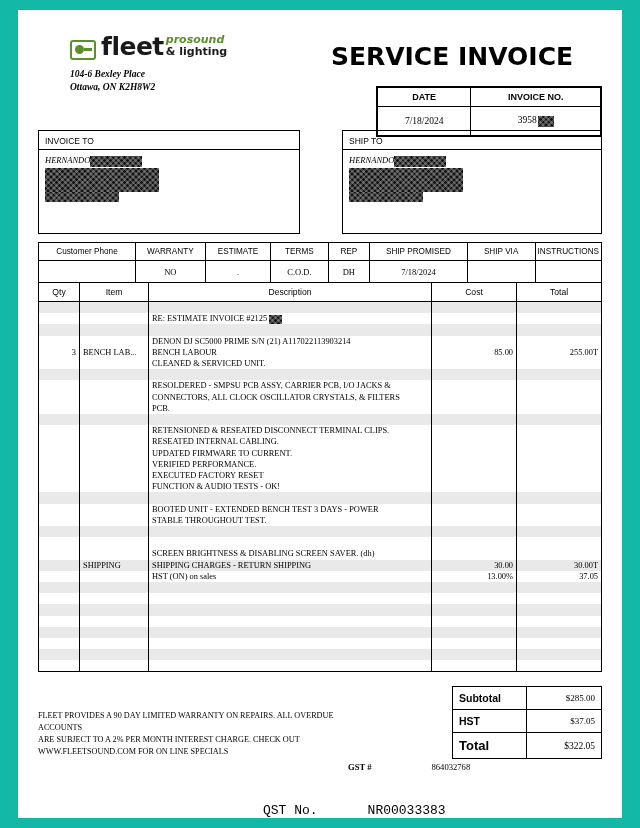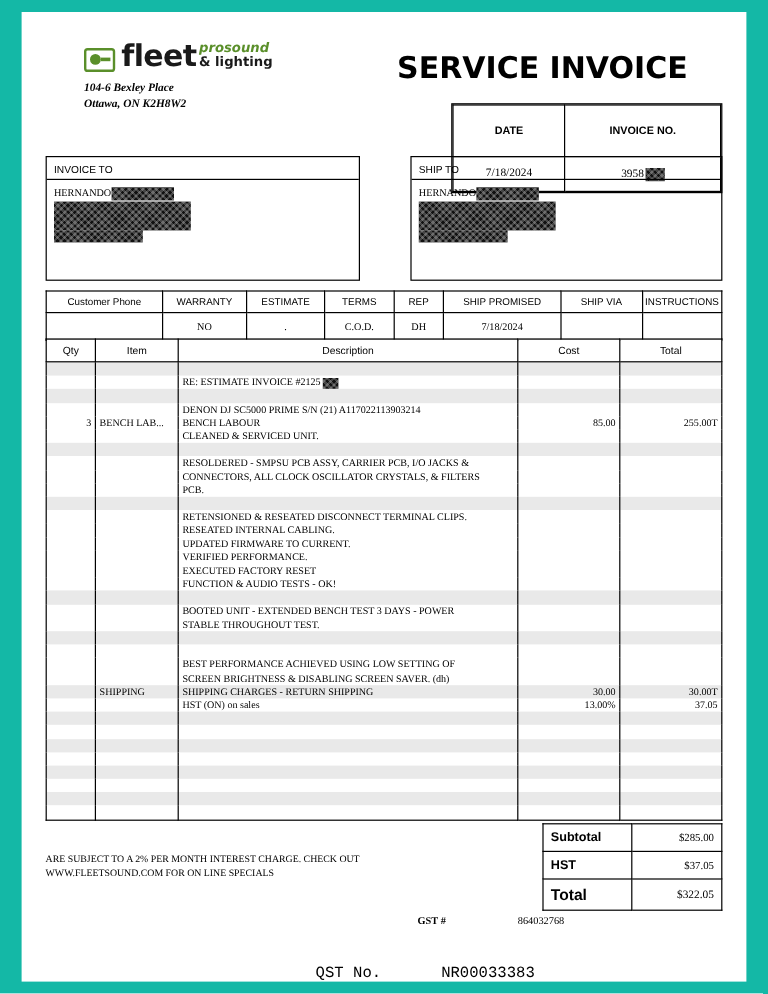--- a/index.html
+++ b/index.html
@@ -45,40 +45,40 @@
   .doc-title{
     position:absolute;right:0px;top:14px;width:300px;text-align:center;
     font-family:"DejaVu Sans", sans-serif;font-weight:bold;font-size:25px;
     letter-spacing:0px;color:#000;
   }
   
   .datebox{position:absolute;right:0px;top:58px;width:224px;border:1.5px solid #000;}
   .datebox table{border-collapse:collapse;width:100%;}
   .datebox th{
     border:1px solid #000;font-family:"Liberation Sans", sans-serif;font-weight:bold;
-    font-size:9px;padding:16px 2px;text-align:center;
+    font-size:9px;padding:4px 2px;text-align:center;
   }
   .datebox td{
     border:1px solid #000;font-family:"Liberation Serif", serif;font-size:9.5px;
     padding:6px 2px;text-align:center;height:16px;
   }
   .redact{
     display:inline-block;background:#111;
     background-image:
       repeating-linear-gradient(45deg, rgba(255,255,255,.22) 0 2px, rgba(0,0,0,0) 2px 4px),
       repeating-linear-gradient(-45deg, rgba(255,255,255,.22) 0 2px, rgba(0,0,0,0) 2px 4px);
     vertical-align:middle;
   }
   
   .addrbox{position:absolute;border:1.5px solid #000;box-sizing:border-box;}
   .addrbox .cap{
     font-family:"Liberation Sans", sans-serif;font-size:8.5px;font-weight:normal;
     padding:5px 6px 3px 6px;border-bottom:1.5px solid #000;
   }
-  .addrbox .body{padding:5px 6px;font-family:"Liberation Serif", serif;font-size:8.5px;position:relative;height:64px;}
+  .addrbox .body{padding:5px 6px;font-family:"Liberation Serif", serif;font-size:8.5px;position:relative;height:64px;font-style:italic;}
   .name-line{position:relative;white-space:nowrap;}
   
   .terms{position:absolute;left:20px;top:232px;width:564px;border-collapse:collapse;}
   .terms th{
     border:1px solid #000;font-family:"Liberation Sans", sans-serif;font-size:8.2px;
     font-weight:normal;padding:4px 2px;text-align:center;
   }
   .terms td{
     border:1px solid #000;font-family:"Liberation Serif", serif;font-size:8.5px;
     padding:4px 2px;text-align:center;height:14px;
@@ -373,27 +373,20 @@
           <tr class="">
             <td class="c-qty"></td>
             <td class="c-item"></td>
             <td class="c-desc"></td>
             <td class="c-cost"></td>
             <td class="c-total"></td>
           </tr>
           <tr class="">
             <td class="c-qty"></td>
             <td class="c-item"></td>
-            <td class="c-desc">BEST PERFORMANCE ACHIEVED USING LOW SETTING OF</td>
-            <td class="c-cost"></td>
-            <td class="c-total"></td>
-          </tr>
-          <tr class="">
-            <td class="c-qty"></td>
-            <td class="c-item"></td>
             <td class="c-desc">SCREEN BRIGHTNESS &amp; DISABLING SCREEN SAVER. (dh)</td>
             <td class="c-cost"></td>
             <td class="c-total"></td>
           </tr>
           <tr class="alt ">
             <td class="c-qty"></td>
             <td class="c-item">SHIPPING</td>
             <td class="c-desc">SHIPPING CHARGES - RETURN SHIPPING</td>
             <td class="c-cost">30.00</td>
             <td class="c-total">30.00T</td>
@@ -458,20 +451,21 @@
             <td class="c-qty"></td>
             <td class="c-item"></td>
             <td class="c-desc"></td>
             <td class="c-cost"></td>
             <td class="c-total"></td>
           </tr>
         </tbody>
     </table>
 
     <div class="footer-note">
+      <div>FLEET PROVIDES A 90 DAY LIMITED WARRANTY ON REPAIRS. ALL OVERDUE ACCOUNTS</div>
       <div>ARE SUBJECT TO A 2% PER MONTH INTEREST CHARGE. CHECK OUT</div>
       <div>WWW.FLEETSOUND.COM FOR ON LINE SPECIALS</div>
     </div>
 
     <div class="gst">
       <span class="lbl">GST #</span><span class="val">864032768</span>
     </div>
 
     <div class="qst">
       <span class="lbl">QST No.</span><span class="val">NR00033383</span>

